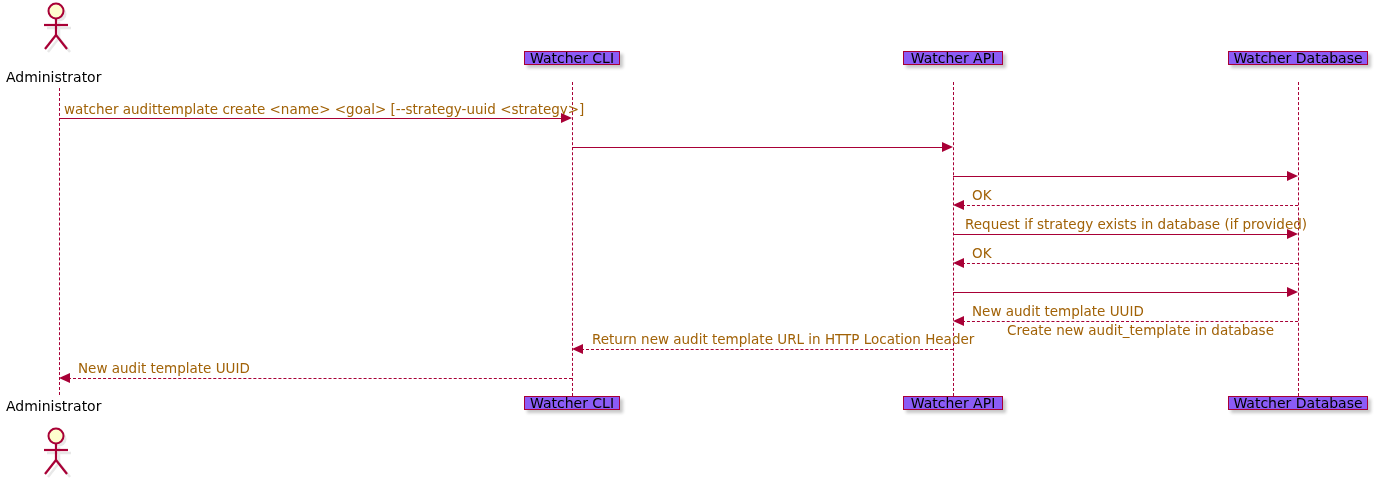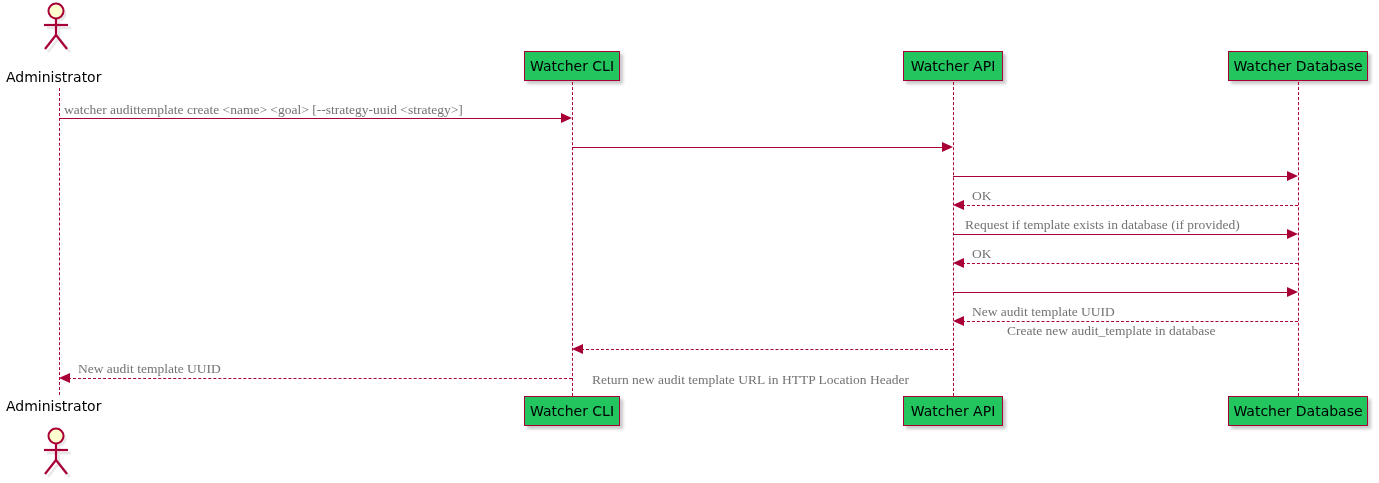--- a/index.html
+++ b/index.html
@@ -12,30 +12,30 @@
     width: 1379px;
     height: 483px;
     background: #FFFFFF;
     font-family: "DejaVu Sans", sans-serif;
     overflow: hidden;
   }
   
   .pbox {
     position: absolute;
     box-sizing: border-box;
-    background: #22c55e;
+    background: #8b5cf6;
     border: 1.5px solid #A80036;
     box-shadow: 3px 3px 3px rgba(0,0,0,0.22);
     display: flex;
     align-items: center;
     justify-content: center;
     font-size: 14px;
     color: #000000;
     white-space: nowrap;
-    height: 30px;
+    height: 14px;
   }
   
   .lifeline {
     position: absolute;
     width: 0;
     border-left: 1.5px dashed #A80036;
   }
   
   .actor-fig {
     position: absolute;
@@ -68,24 +68,23 @@
     border-left: 11px solid #A80036;
   }
   .arrowhead.left {
     border-top: 5px solid transparent;
     border-bottom: 5px solid transparent;
     border-right: 11px solid #A80036;
   }
   .msg-label {
     position: absolute;
     font-size: 13.5px;
-    color: #737373;
+    color: #a16207;
     white-space: nowrap;
     line-height: 1;
-    font-family: Liberation Serif, serif;
   }
 </style>
 </head>
 <body>
 
 <div id="canvas">
 
   <div class="actor-fig" style="left:36px; top:2px;">
     <svg width="46" height="52" viewBox="0 0 46 52" xmlns="http://www.w3.org/2000/svg">
       <g transform="translate(3,3)" opacity="0.22">
@@ -126,37 +125,37 @@
   <div class="msg-line" style="left:572px; top:147px; width:372px;"></div>
   <div class="arrowhead right" style="left:942px; top:142px;"></div>
 
   <div class="msg-line" style="left:953px; top:176px; width:336px;"></div>
   <div class="arrowhead right" style="left:1287px; top:171px;"></div>
 
   <div class="msg-label" style="left:972px; top:189px;">OK</div>
   <div class="msg-line dashed" style="left:962px; top:205px; width:336px;"></div>
   <div class="arrowhead left" style="left:953px; top:200px;"></div>
 
-  <div class="msg-label" style="left:965px; top:218px;">Request if template exists in database (if provided)</div>
+  <div class="msg-label" style="left:965px; top:218px;">Request if strategy exists in database (if provided)</div>
   <div class="msg-line" style="left:953px; top:234px; width:336px;"></div>
   <div class="arrowhead right" style="left:1287px; top:229px;"></div>
 
   <div class="msg-label" style="left:972px; top:247px;">OK</div>
   <div class="msg-line dashed" style="left:962px; top:263px; width:336px;"></div>
   <div class="arrowhead left" style="left:953px; top:258px;"></div>
 
   <div class="msg-label" style="left:1007px; top:276px;margin-top:48px;">Create new audit_template in database</div>
   <div class="msg-line" style="left:953px; top:292px; width:336px;"></div>
   <div class="arrowhead right" style="left:1287px; top:287px;"></div>
 
   <div class="msg-label" style="left:972px; top:305px;">New audit template UUID</div>
   <div class="msg-line dashed" style="left:962px; top:321px; width:336px;"></div>
   <div class="arrowhead left" style="left:953px; top:316px;"></div>
 
-  <div class="msg-label" style="left:592px; top:333px;margin-top:40px;">Return new audit template URL in HTTP Location Header</div>
+  <div class="msg-label" style="left:592px; top:333px;">Return new audit template URL in HTTP Location Header</div>
   <div class="msg-line dashed" style="left:581px; top:349px; width:372px;"></div>
   <div class="arrowhead left" style="left:572px; top:344px;"></div>
 
   <div class="msg-label" style="left:78px; top:362px;">New audit template UUID</div>
   <div class="msg-line dashed" style="left:68px; top:378px; width:504px;"></div>
   <div class="arrowhead left" style="left:59px; top:373px;"></div>
 
   <div class="actor-label" style="left:6px; top:398px;">Administrator</div>
   <div class="actor-fig" style="left:36px; top:427px;">
     <svg width="46" height="52" viewBox="0 0 46 52" xmlns="http://www.w3.org/2000/svg">

